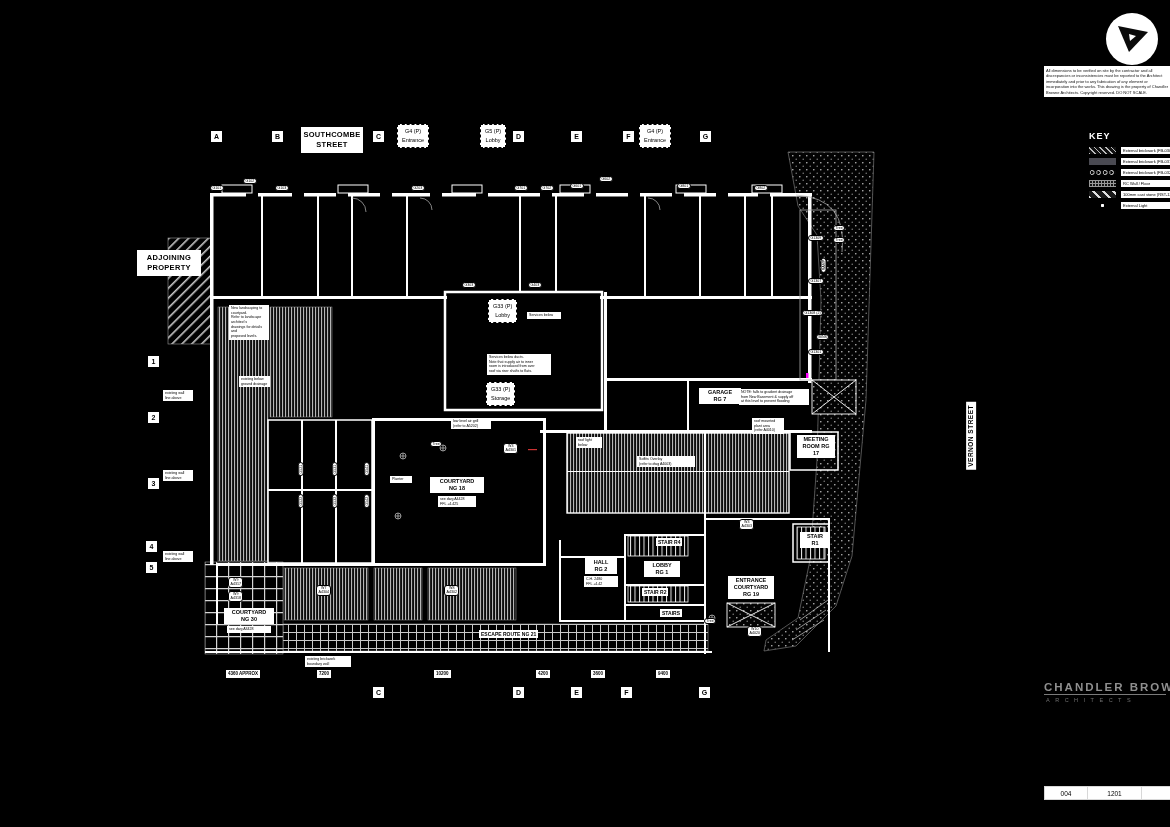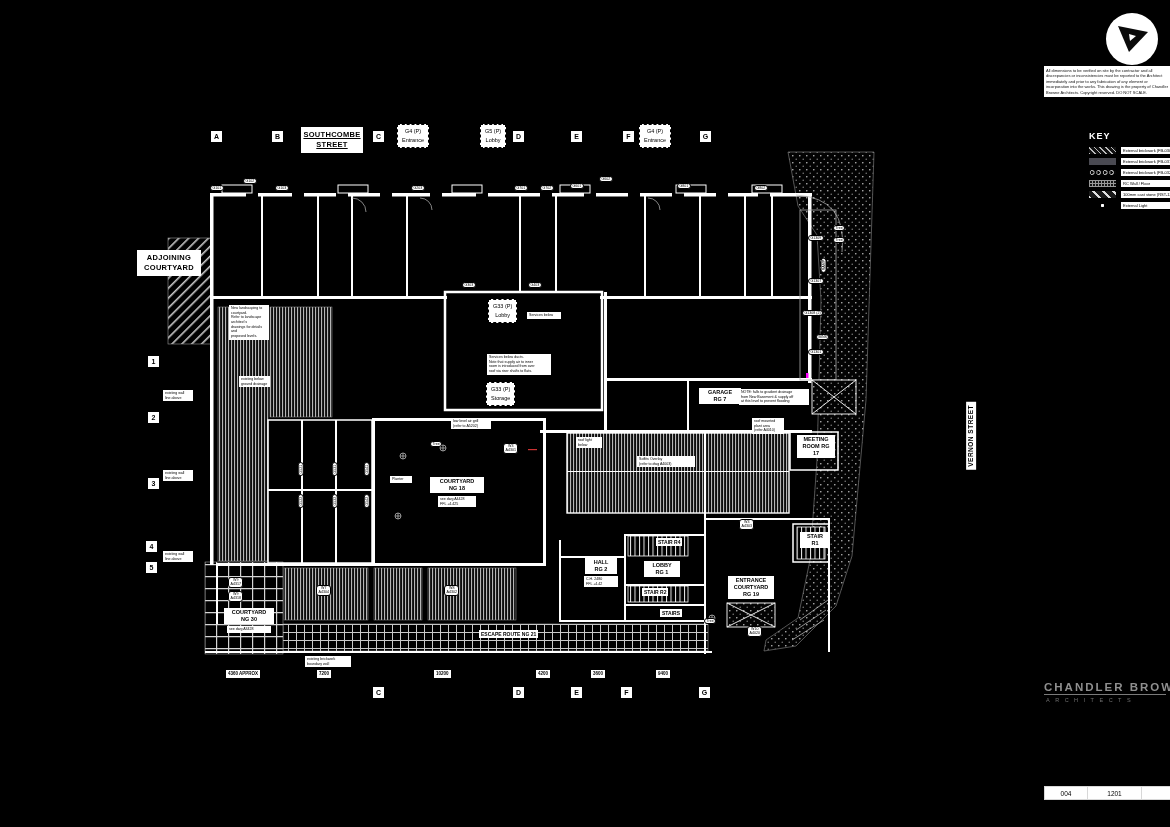--- a/index.html
+++ b/index.html
@@ -295,30 +295,30 @@
 
   <div class="gridm" style="left: 148px; top: 356px;">1</div>
       <div class="gridm" style="left: 148px; top: 412px;">2</div>
       <div class="gridm" style="left: 148px; top: 478px;">3</div>
       <div class="gridm" style="left: 146px; top: 541px;">4</div>
       <div class="gridm" style="left: 146px; top: 562px;">5</div>
     </div>
 
   <div class="layer">
 
-  <div class="lbl big" style="left: 301px; top: 127px; width: 58px; text-decoration: underline;">SOUTHCOMBE
+  <div class="lbl big" style="left: 301px; top: 127px; width: 58px;">SOUTHCOMBE
 STREET</div>
       <div class="lbl dashed" style="left: 397px; top: 124px;">G4 (P)
 Entrance</div>
       <div class="lbl dashed" style="left: 480px; top: 124px;">G5 (P)
 Lobby</div>
       <div class="lbl dashed" style="left: 639px; top: 124px;">G4 (P)
 Entrance</div>
       <div class="lbl big" style="left: 137px; top: 250px; width: 60px;">ADJOINING
-COURTYARD</div>
+PROPERTY</div>
       <div class="lbl vert" style="left: 966px; top: 402px;">VERNON STREET</div>
       <div class="lbl dashed" style="left: 488px; top: 299px;">G33 (P)
 Lobby</div>
       <div class="lbl dashed" style="left: 486px; top: 382px;">G33 (P)
 Storage</div>
       <div class="lbl room" style="left: 430px; top: 477px; width: 50px;">COURTYARD
 NG 18</div>
       <div class="lbl note" style="left: 438px; top: 496px; width: 34px;">see dwg A4428
 FFL +4.425</div>
       <div class="lbl room" style="left: 699px; top: 388px; width: 38px;">GARAGE

